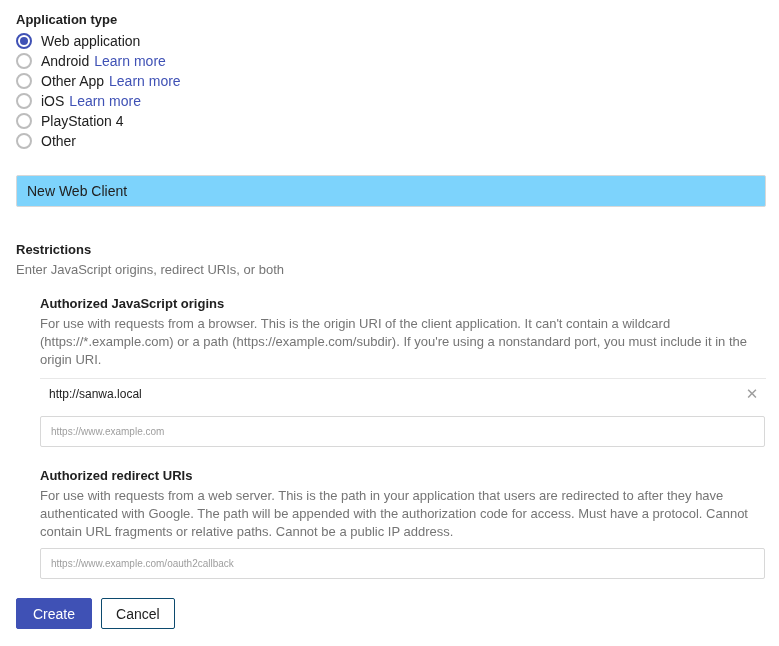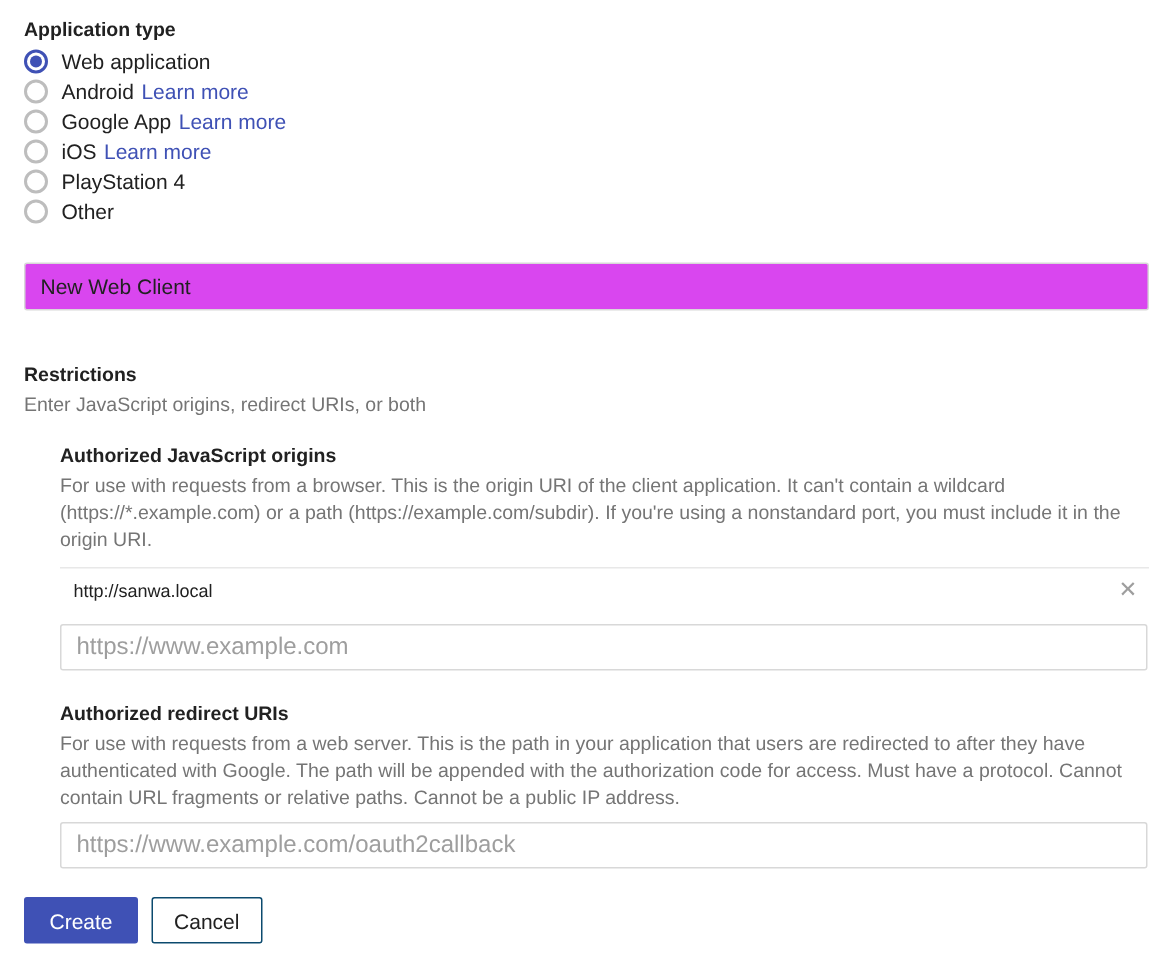--- a/index.html
+++ b/index.html
@@ -135,21 +135,21 @@
     display: block;
     width: 750px;
     height: 32px;
     margin-top: 11px;
     padding: 0 10px;
     border: 1px solid #d8d8d8;
     border-radius: 2px;
     font-family: "Liberation Sans", sans-serif;
     font-size: 14px;
     color: #212121;
-    background: #d946ef;
+    background: #7dd3fc;
     outline: none;
   }
   .text-input::placeholder {
     color: #9e9e9e;
   }
 
   
   .restrictions {
     position: absolute;
     left: 16px;
@@ -203,21 +203,21 @@
   .inner-input {
     box-sizing: border-box;
     display: block;
     width: 725px;
     height: 31px;
     margin-top: 7px;
     padding: 0 10px;
     border: 1px solid #d8d8d8;
     border-radius: 2px;
     font-family: "Liberation Sans", sans-serif;
-    font-size: 16px;
+    font-size: 10px;
     color: #212121;
     background: #fff;
     outline: none;
   }
   .inner-input::placeholder {
     color: #9e9e9e;
   }
 
   
   .button-bar {
@@ -266,21 +266,21 @@
       </div>
 
       <div class="radio-row">
         <span class="radio"></span>
         <span class="radio-label">Android</span>
         <a class="learn-more">Learn more</a>
       </div>
 
       <div class="radio-row">
         <span class="radio"></span>
-        <span class="radio-label">Google App</span>
+        <span class="radio-label">Other App</span>
         <a class="learn-more">Learn more</a>
       </div>
 
       <div class="radio-row">
         <span class="radio"></span>
         <span class="radio-label">iOS</span>
         <a class="learn-more">Learn more</a>
       </div>
 
       <div class="radio-row">

